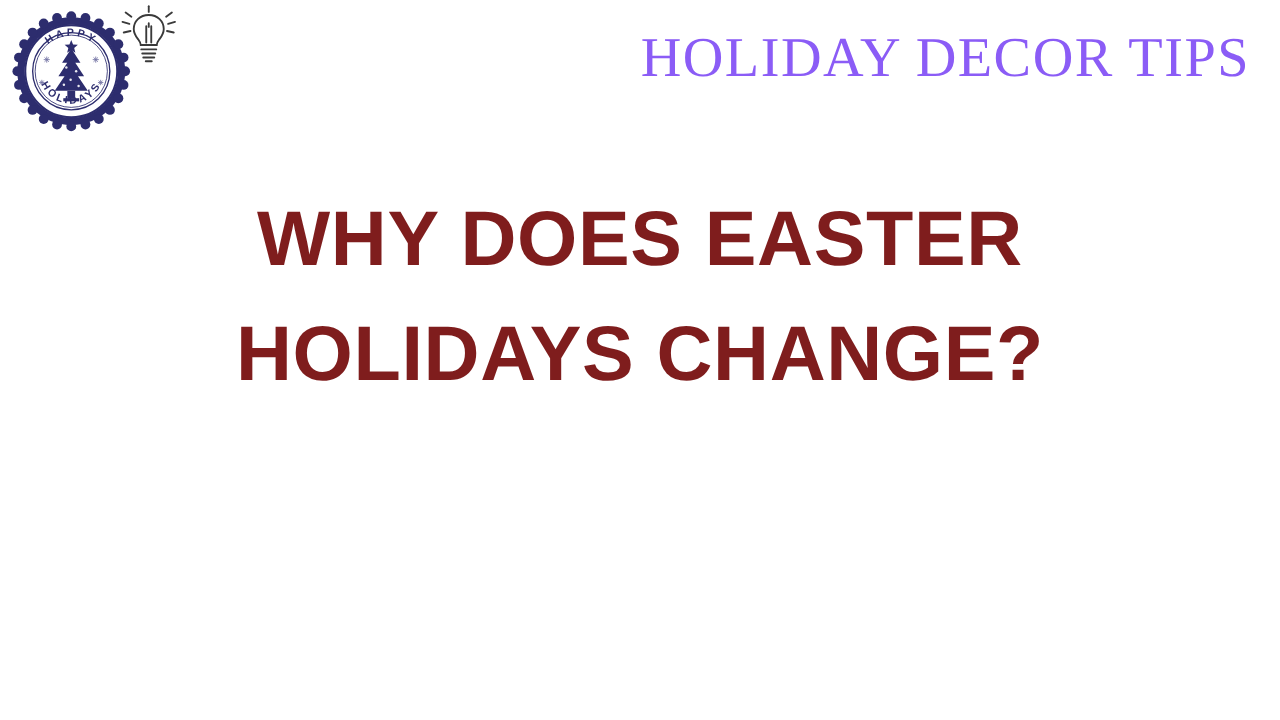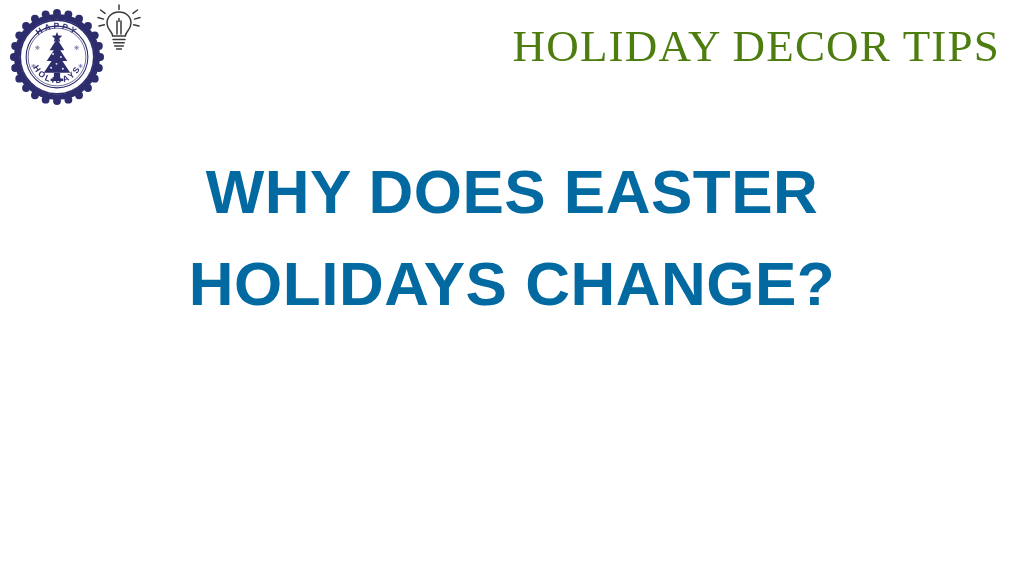--- a/index.html
+++ b/index.html
@@ -58,40 +58,40 @@
   }
 
   #header-title {
     position: absolute;
     right: 24px;
     top: 18px;
     font-family: "Liberation Serif", "DejaVu Serif", serif;
     font-size: 45px;
     line-height: 56px;
     letter-spacing: 1.2px;
-    color: #4d7c0f;
+    color: #8b5cf6;
     white-space: nowrap;
     text-align: right;
   }
 
   
   #headline-block {
     position: absolute;
     left: 0;
     top: 146px;
     width: 1024px;
     text-align: center;
   }
   .headline-line {
     font-family: "Liberation Sans", sans-serif;
     font-weight: bold;
     font-size: 62px;
     line-height: 92px;
     letter-spacing: 0.5px;
-    color: #0369a1;
+    color: #7f1d1d;
     white-space: nowrap;
   }
 
   
   #body-area {
     position: absolute;
     left: 0;
     top: 330px;
     width: 1024px;
     height: 246px;

